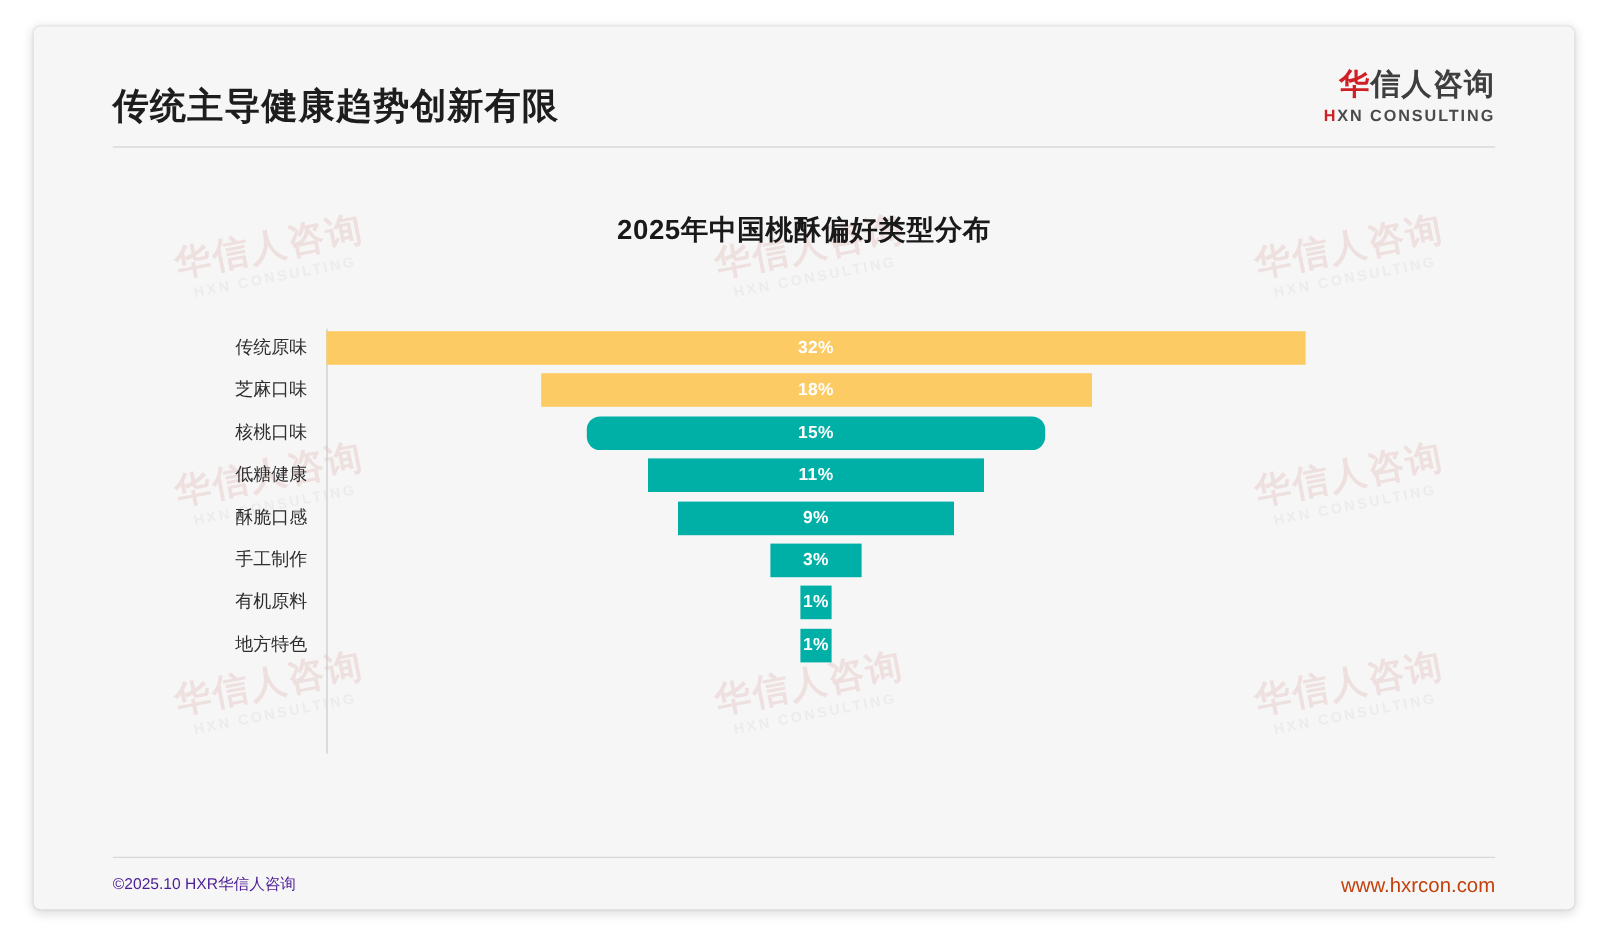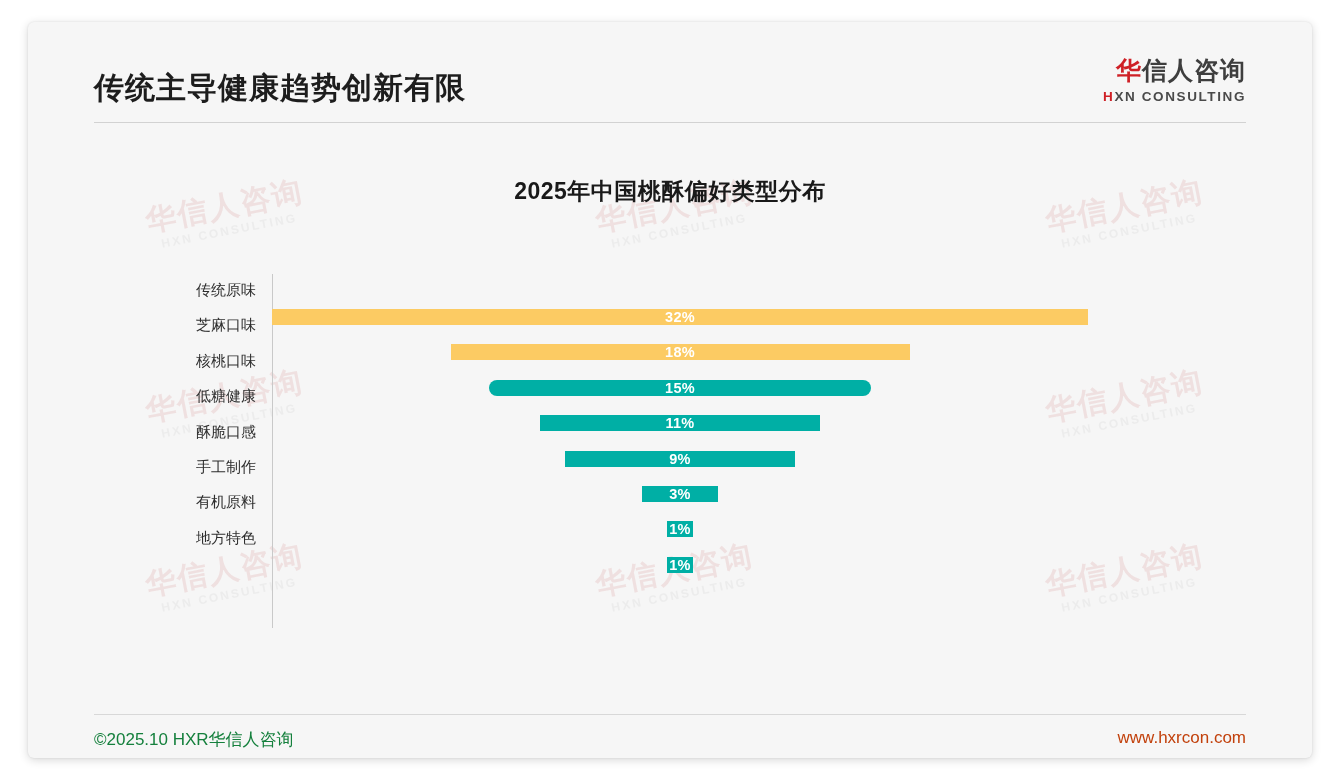--- a/index.html
+++ b/index.html
@@ -158,25 +158,24 @@
     margin-left: 16px;
   }
   .bar-track {
     position: absolute;
     left: 0; right: 0; top: 0;
     height: 35.4px;
   }
   .bar {
     position: absolute;
     top: 4px;
-    height: 16px;
+    height: 28px;
     display: flex;
-    align-items: flex-start;
+    align-items: center;
     justify-content: center;
-    margin-top: 33px;
   }
   .bar-value {
     font-size: 14.5px;
     font-weight: 700;
     color: #ffffff;
     letter-spacing: 0.3px;
     white-space: nowrap;
   }
 
   
@@ -204,22 +203,22 @@
     left: 0;
     top: 692px;
     width: 1284px;
     height: 44px;
     z-index: 4;
   }
   #copyright {
     position: absolute;
     left: 66px;
     top: 14px;
-    font-size: 17px;
-    color: #15803d;
+    font-size: 13px;
+    color: #4c1d95;
     white-space: nowrap;
   }
   #website {
     position: absolute;
     right: 66px;
     top: 14px;
     font-size: 17px;
     color: #c2410c;
     white-space: nowrap;
   }

